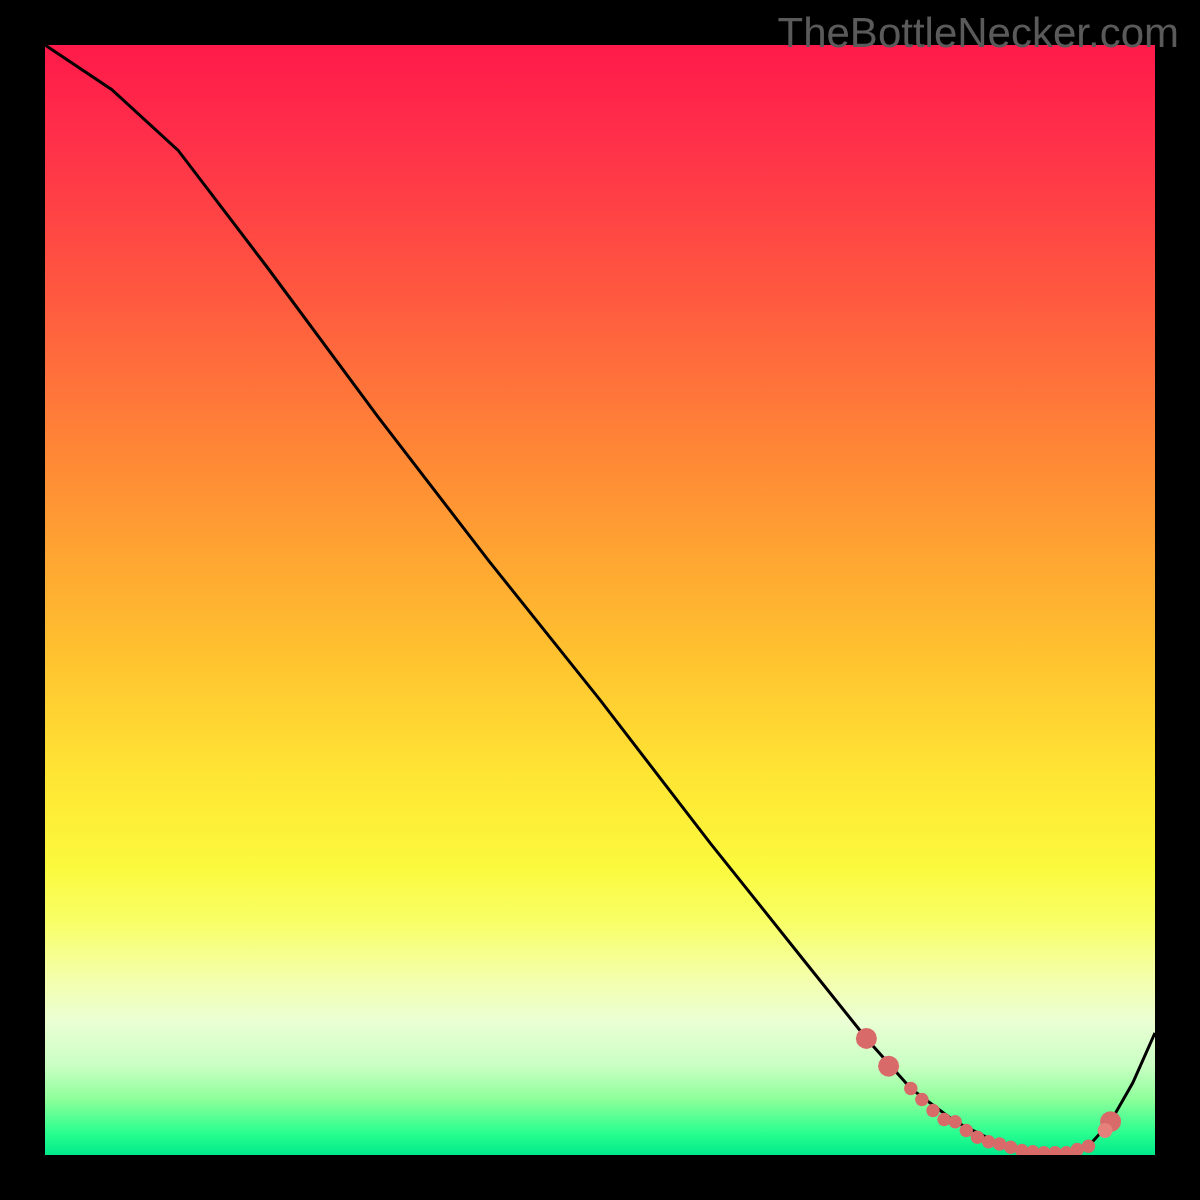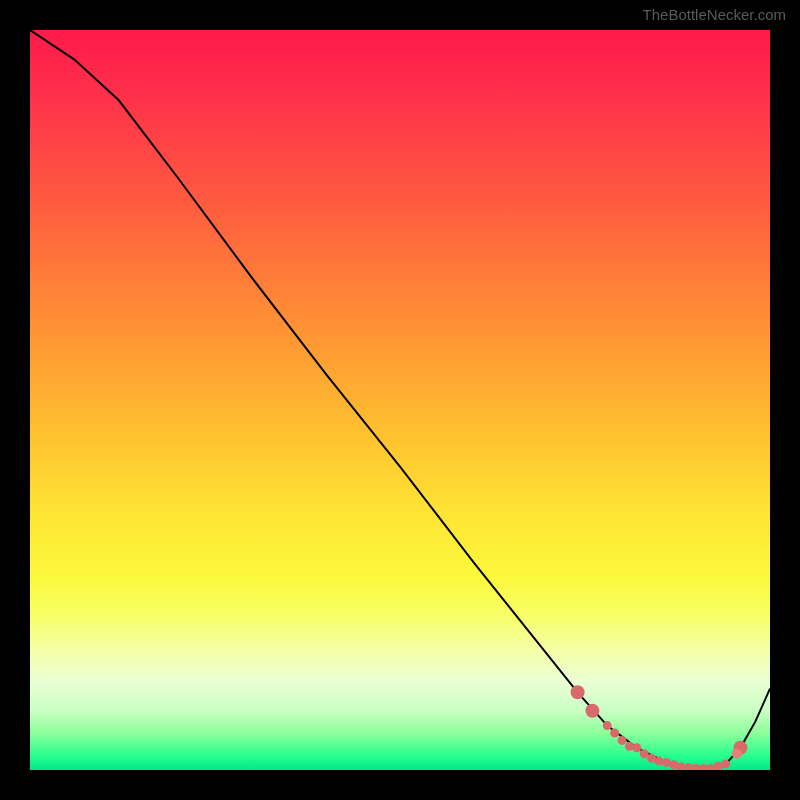--- a/index.html
+++ b/index.html
@@ -9,21 +9,21 @@
     background: #000;
     position: relative;
     font-family: Arial, Helvetica, sans-serif;
     overflow: hidden;
   }
   .watermark {
     position: absolute;
     top: 6px;
     right: 14px;
     color: #5a5a5a;
-    font-size: 15px;
+    font-size: 28px;
     font-weight: 400;
     z-index: 30;
   }
   .plot {
     position: absolute;
     left: 30px;
     top: 30px;
     width: 740px;
     height: 740px;
   }

